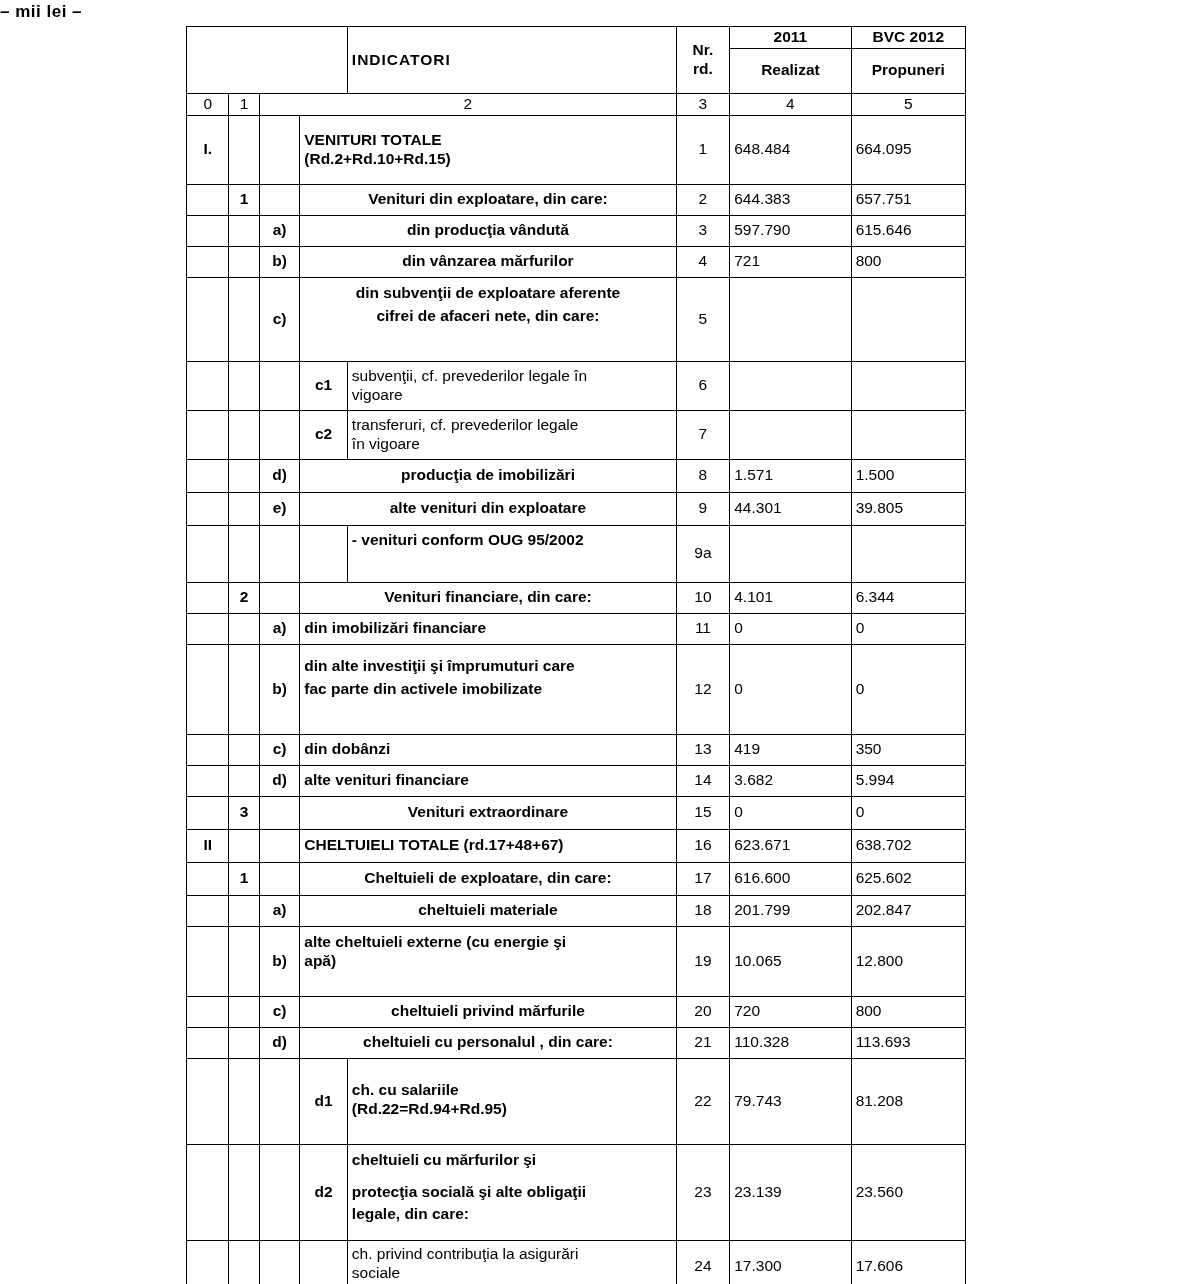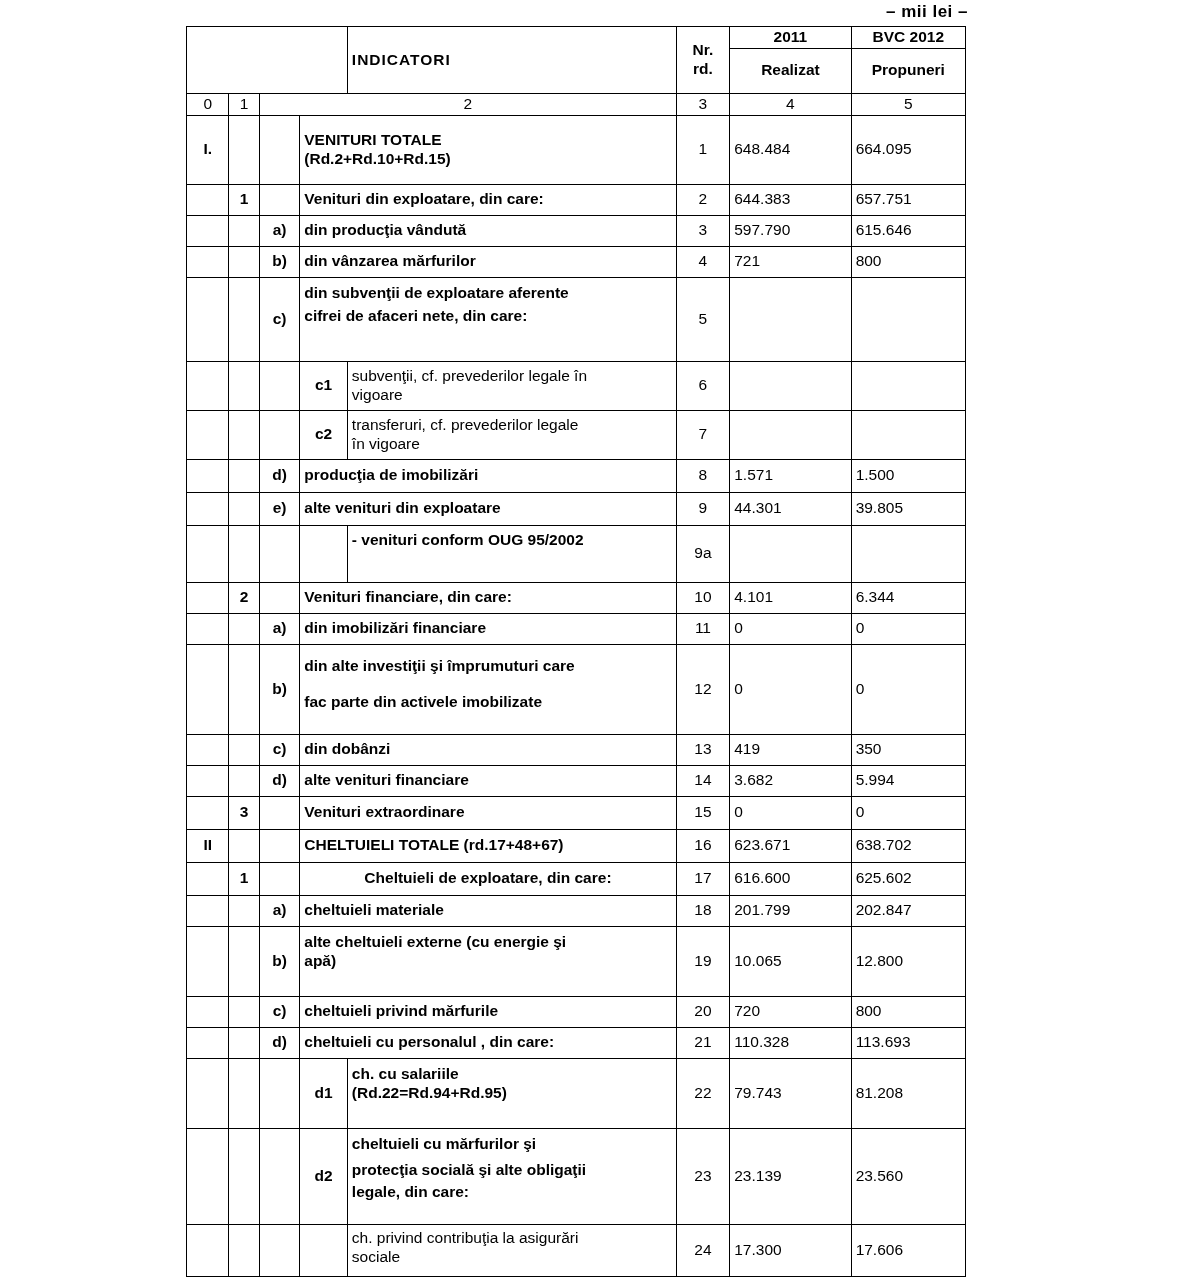--- a/index.html
+++ b/index.html
@@ -15,21 +15,21 @@
     position: relative;
     overflow: hidden;
   }
   #sheet {
     position: absolute;
     left: 0;
     top: 0;
     width: 1182px;
   }
   .unit-line {
-    text-align: right;
+    text-align: left;
     padding-right: 214px;
     font-size: 17px;
     font-weight: bold;
     letter-spacing: 0.5px;
     height: 26px;
     line-height: 24px;
   }
   table.bvc {
     border-collapse: collapse;
     margin-left: 186px;
@@ -81,21 +81,21 @@
   .val { font-size: 16px; vertical-align: bottom; padding-right: 6px; }
   .small {
     font-size: 13.5px;
     font-weight: normal;
     text-align: justify;
   }
   .lbl-bold { font-weight: bold; font-size: 15.5px; }
   .idx { font-weight: bold; text-align: center; font-size: 15.5px; }
   .vbot { vertical-align: bottom; }
   .vmid { vertical-align: middle; }
-  .indent { padding-left: 16px; }
+  .indent { padding-left: 16px; text-align: center; }
   .indent2 { padding-left: 30px; text-align: center; }
 </style>
 </head>
 <body>
 
 <div id="sheet">
 
   <div class="unit-line">– mii lei –</div>
 
   <table class="bvc">
@@ -269,21 +269,21 @@
         <td class="val vmid">0</td>
         <td class="val vmid">0</td>
       </tr>
 
       <tr>
         <td></td>
         <td></td>
         <td class="idx vmid">b)</td>
         <td colspan="2" class="lbl-bold" style="height:76px; vertical-align:top; padding-top:12px">
           <div>din alte investiţii şi împrumuturi care</div>
-          <div style="margin-top:17px">fac parte din activele imobilizate</div>
+          <div style="margin-top:4px">fac parte din activele imobilizate</div>
         </td>
         <td class="nr vbot">12</td>
         <td class="val vbot">0</td>
         <td class="val vbot">0</td>
       </tr>
 
       <tr>
         <td></td>
         <td></td>
         <td class="idx">c)</td>
@@ -374,37 +374,37 @@
         <td class="nr vmid">21</td>
         <td class="val vmid">110.328</td>
         <td class="val vmid">113.693</td>
       </tr>
 
       <tr>
         <td></td>
         <td></td>
         <td></td>
         <td class="idx vmid">d1</td>
-        <td class="lbl-bold" style="height:62px; vertical-align:top; padding-top:6px">
+        <td class="lbl-bold" style="height:62px; vertical-align:top; padding-top:22px">
           <div>ch. cu salariile</div>
           <div>(Rd.22=Rd.94+Rd.95)</div>
         </td>
         <td class="nr vbot">22</td>
         <td class="val vbot">79.743</td>
         <td class="val vbot">81.208</td>
       </tr>
 
       <tr>
         <td></td>
         <td></td>
         <td></td>
         <td class="idx vmid">d2</td>
         <td class="lbl-bold" style="height:88px; vertical-align:top; padding-top:6px">
           <div>cheltuieli cu mărfurilor şi</div>
-          <div style="margin-top:7px">protecţia socială şi alte obligaţii</div>
+          <div style="margin-top:13px">protecţia socială şi alte obligaţii</div>
           <div style="margin-top:3px">legale, din care:</div>
         </td>
         <td class="nr vbot">23</td>
         <td class="val vbot">23.139</td>
         <td class="val vbot">23.560</td>
       </tr>
 
       <tr>
         <td></td>
         <td></td>

